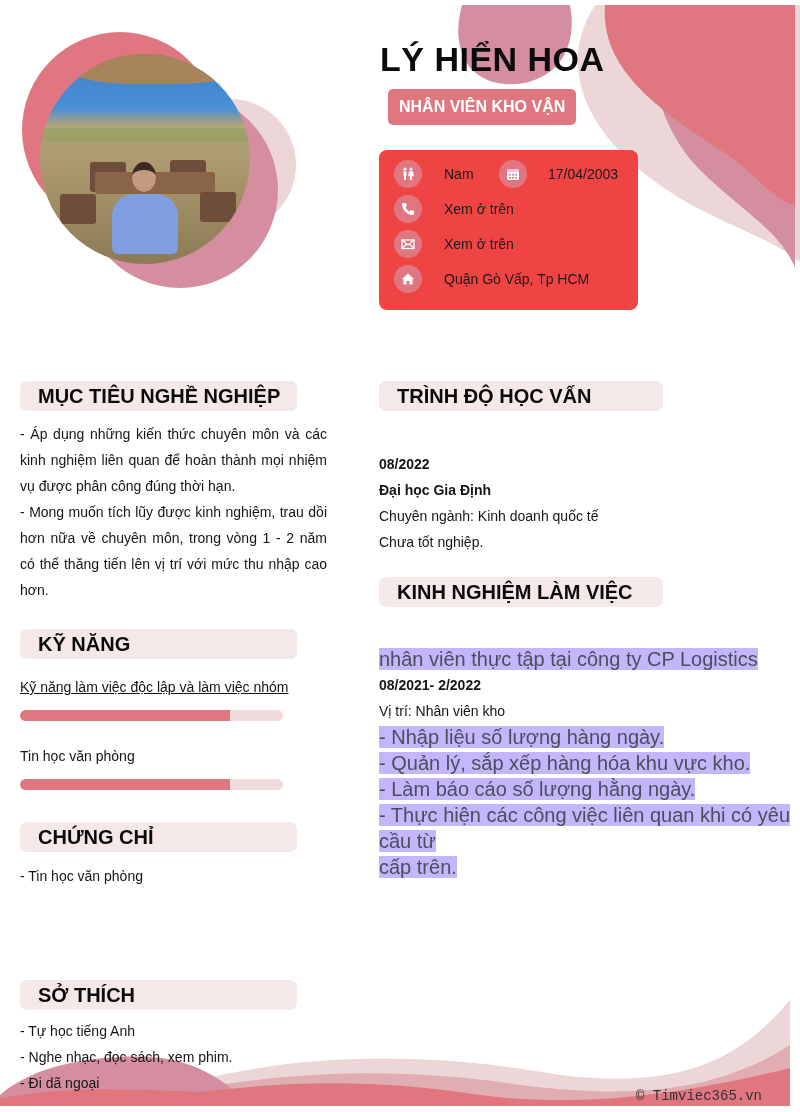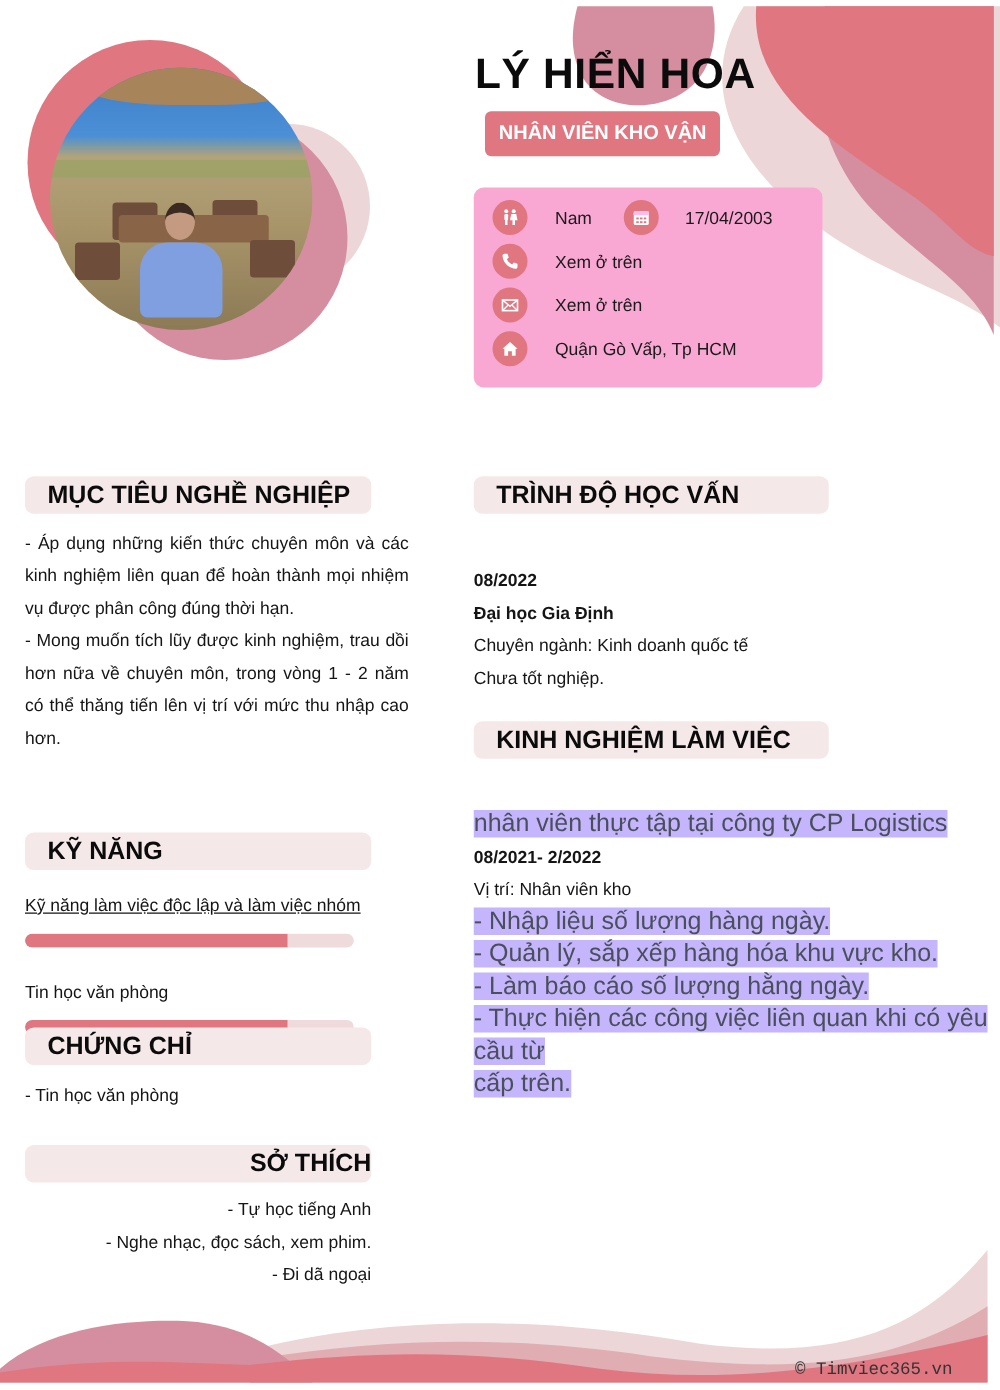--- a/index.html
+++ b/index.html
@@ -18,21 +18,21 @@
   .avatar-photo .chair { position:absolute; width:36px; height:30px; background:#6e4e3a; border-radius:3px; }
   .avatar-photo .person-body { position:absolute; left:72px; top:140px; width:66px; height:60px; background:#7f9fe0; border-radius: 22px 22px 6px 6px; }
   .avatar-photo .person-head { position:absolute; left:92px; top:108px; width:24px; height:30px; background:#c49a80; border-radius:50%; border-top:8px solid #3a2a22; }
   .avatar-photo .grass { position:absolute; left:0; top:74px; width:100%; height:14px; background:#8ea45c; opacity:.5; }
 
   
   .name { left: 380px; top: 40px; font-size: 34px; font-weight: 700; color: #0b0b0b; letter-spacing: 0.5px; }
   .job-badge { left: 388px; top: 89px; height: 36px; padding: 0 11px; background: #e07780; color: #fff; border-radius: 5px; font-size: 16px; font-weight: 700; line-height: 36px; }
 
   
-  .info-card { left: 379px; top: 150px; width: 279px; height: 160px; background: #f9a8d4; border-radius: 8px; }
+  .info-card { left: 379px; top: 150px; width: 259px; height: 160px; background: #ef4444; border-radius: 8px; }
   .info-row { position: absolute; display: flex; align-items: center; }
   .ic { width: 28px; height: 28px; border-radius: 50%; background: #e07780; display: flex; align-items: center; justify-content: center; }
   .ic svg { width: 16px; height: 16px; }
   .info-text { font-size: 14px; color: #1a1a1a; }
 
   
   .sec-head { height: 30px; background: #f5e8e9; border-radius: 7px; padding-left: 18px; font-size: 20px; font-weight: 700; color: #0b0b0b; line-height: 30px; }
   .left-col .sec-head { width: 277px; }
   .right-col .sec-head { width: 284px; }
 
@@ -142,38 +142,38 @@
     <span class="info-text" style="margin-left:22px;">Quận Gò Vấp, Tp HCM</span>
   </div>
 </div>
 
 <div class="layer left-col" style="left:20px; top:381px;">
   <div class="sec-head">MỤC TIÊU NGHỀ NGHIỆP</div>
   <div class="p justify" style="margin-top:10px;">- Áp dụng những kiến thức chuyên môn và các kinh nghiệm liên quan để hoàn thành mọi nhiệm vụ được phân công đúng thời hạn.</div>
   <div class="p justify">- Mong muốn tích lũy được kinh nghiệm, trau dồi hơn nữa về chuyên môn, trong vòng 1 - 2 năm có thể thăng tiến lên vị trí với mức thu nhập cao hơn.</div>
 </div>
 
-<div class="layer left-col" style="left:20px; top:666px;">
+<div class="layer left-col" style="left:20px; top:629px;">
   <div class="sec-head">KỸ NĂNG</div>
   <div class="skill-label" style="margin-top:20px;text-decoration:underline;">Kỹ năng làm việc độc lập và làm việc nhóm</div>
   <div class="bar" style="margin-top:15px;">
     <div class="bar-fill" style="width:80%;"></div>
   </div>
   <div class="skill-label" style="margin-top:27px;">Tin học văn phòng</div>
   <div class="bar" style="margin-top:15px;">
     <div class="bar-fill" style="width:80%;"></div>
   </div>
 </div>
 
 <div class="layer left-col" style="left:20px; top:822px;">
   <div class="sec-head">CHỨNG CHỈ</div>
   <div class="p" style="margin-top:11px;">- Tin học văn phòng</div>
 </div>
 
-<div class="layer left-col" style="left:20px; top:916px;text-align:right;">
+<div class="layer left-col" style="left:20px; top:980px;">
   <div class="sec-head">SỞ THÍCH</div>
   <div class="p" style="margin-top:8px;">- Tự học tiếng Anh</div>
   <div class="p">- Nghe nhạc, đọc sách, xem phim.</div>
   <div class="p">- Đi dã ngoại</div>
 </div>
 
 <div class="layer right-col" style="left:379px; top:381px;">
   <div class="sec-head">TRÌNH ĐỘ HỌC VẤN</div>
   <div class="p bold" style="margin-top:40px;">08/2022</div>
   <div class="p bold">Đại học Gia Định</div>

